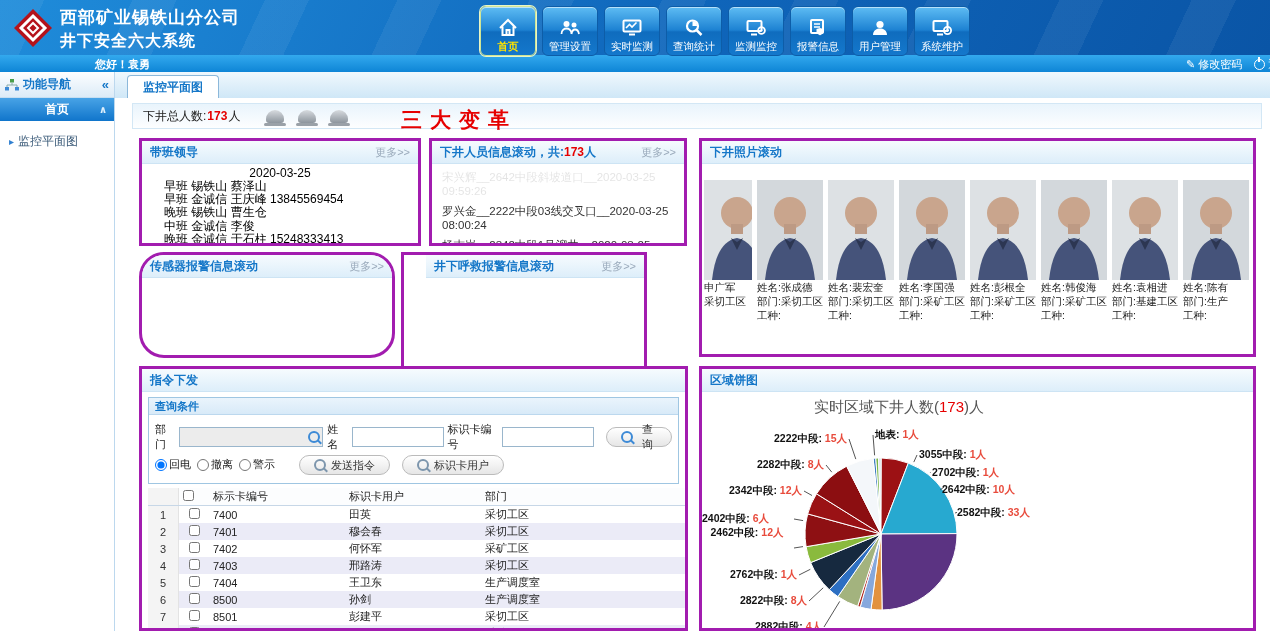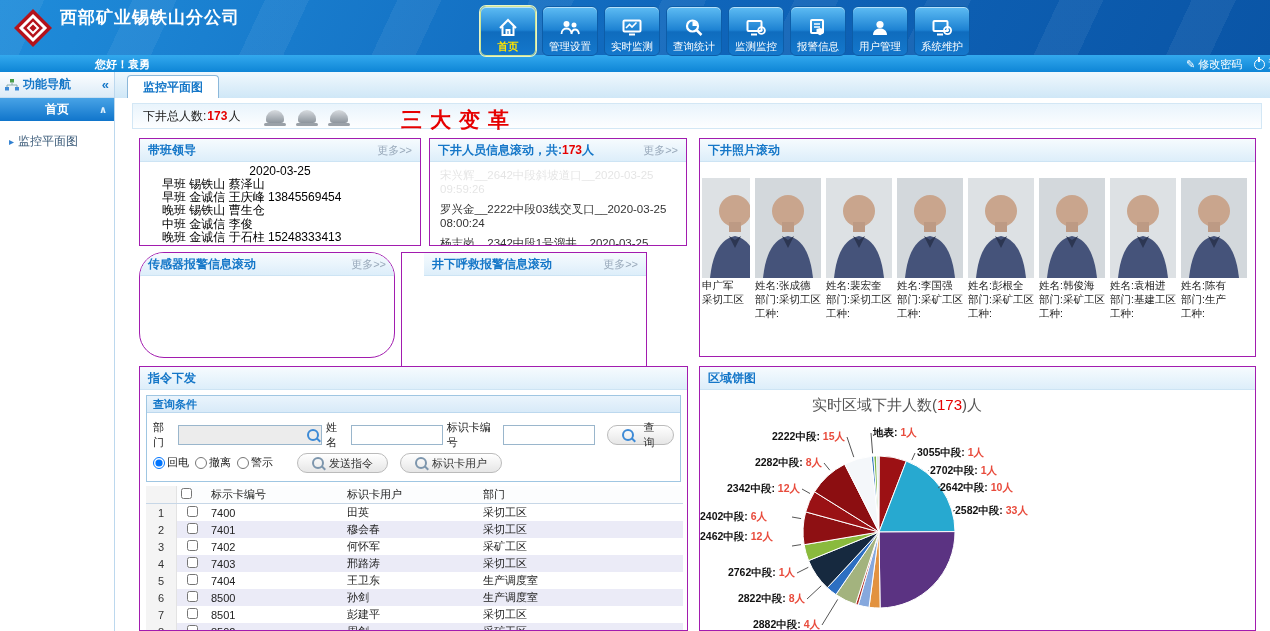--- a/index.html
+++ b/index.html
@@ -54,21 +54,21 @@
     background:linear-gradient(#e9f4fc,#fdfeff);border:1px solid #d3e7f5;
     display:flex;align-items:center;font-size:12px;color:#222;padding-left:10px;box-sizing:border-box;}
   .strip .cnt{color:#e60000;font-weight:bold;margin:0 1px;}
   .bells{display:flex;gap:14px;margin-left:26px;}
   .bell{width:18px;height:13px;background:linear-gradient(#d7dbdf,#8d959d);
     border-radius:9px 9px 3px 3px;position:relative;}
   .bell::after{content:"";position:absolute;left:-2px;bottom:-3px;width:22px;height:3px;background:#9aa1a8;border-radius:2px;}
   .slogan{position:absolute;left:268px;top:2px;color:#e60000;font-weight:bold;font-size:21px;letter-spacing:8px;
     font-family:"Liberation Serif","DejaVu Serif",serif;}
   
-  .panel{position:absolute;background:#fff;border:1px solid #a21caf;box-sizing:border-box;overflow:hidden;}
+  .panel{position:absolute;background:#fff;border:3px solid #a21caf;box-sizing:border-box;overflow:hidden;}
   .phead{height:23px;background:linear-gradient(#f6fbfe,#ddeefa);border-bottom:1px solid #cde4f4;
     display:flex;align-items:center;padding:0 8px;box-sizing:border-box;}
   .ptitle{color:#1577c8;font-size:12px;font-weight:bold;}
   .more{margin-left:auto;color:#9aaabb;font-size:11px;cursor:pointer;}
   #p-leaders{left:24px;top:40px;width:282px;height:108px;}
   #p-personnel{left:314px;top:40px;width:258px;height:108px;}
   #p-photos{left:584px;top:40px;width:557px;height:219px;}
   #p-sensor{left:24px;top:154px;width:256px;height:106px;border-radius:25px;}
   #p-sos{left:286px;top:154px;width:246px;height:117px;padding-left:22px;}
   #p-command{left:24px;top:268px;width:549px;height:265px;}
@@ -128,20 +128,21 @@
 <div id="app">
 
   <div class="topbar">
     <svg class="logo" viewBox="0 0 42 42">
       <polygon points="21,2 40,21 21,40 2,21" fill="#b5121b"></polygon>
       <polygon points="21,9 33,21 21,33 9,21" fill="none" stroke="#fff" stroke-width="3"></polygon>
       <polygon points="21,16 26,21 21,26 16,21" fill="#b5121b" stroke="#fff" stroke-width="2"></polygon>
     </svg>
     <div class="titles">
       <div class="t1">西部矿业锡铁山分公司</div>
+      <div class="t2">井下安全六大系统</div>
     </div>
     <div class="main-nav">
         <div class="nav-tile active">
           <span class="nav-ic">
             <svg width="22" height="20" viewBox="0 0 22 20">
               <path d="M3 11 L11 3 L19 11 M5.5 9.5 V18 H16.5 V9.5 M9.5 18 V13 H12.5 V18" fill="none" stroke="#fff" stroke-width="2"></path>
             </svg>
           </span>
           <span class="nav-label">首页</span>
         </div>
@@ -580,21 +581,21 @@
             <line x1="215" y1="63" x2="211.8" y2="70.1" stroke="#555" stroke-width="1"></line>
             <line x1="228" y1="81" x2="228.5" y2="80.4" stroke="#555" stroke-width="1"></line>
             <line x1="238" y1="98" x2="242.3" y2="94.8" stroke="#555" stroke-width="1"></line>
             <line x1="253" y1="121" x2="255.0" y2="120.4" stroke="#555" stroke-width="1"></line>
           </svg>
         <div id="pie-labels">
             <div class="plabel" style="top: 40px; left: 0px; width: 145px; text-align: right;"><span>2222中段: </span><span class="val">15人</span></div>
             <div class="plabel" style="top: 66px; left: 0px; width: 122px; text-align: right;"><span>2282中段: </span><span class="val">8人</span></div>
             <div class="plabel" style="top: 92px; left: 0px; width: 100px; text-align: right;"><span>2342中段: </span><span class="val">12人</span></div>
             <div class="plabel" style="top: 120px; left: 0px; width: 90px; text-align: left;"><span>2402中段: </span><span class="val">6人</span></div>
-            <div class="plabel" style="top: 140px; left: 0px; width: 90px; text-align: left;"><span>2462中段: </span><span class="val">12人</span></div>
+            <div class="plabel" style="top: 134px; left: 0px; width: 90px; text-align: center;"><span>2462中段: </span><span class="val">12人</span></div>
             <div class="plabel" style="top: 176px; left: 0px; width: 95px; text-align: right;"><span>2762中段: </span><span class="val">1人</span></div>
             <div class="plabel" style="top: 202px; left: 0px; width: 105px; text-align: right;"><span>2822中段: </span><span class="val">8人</span></div>
             <div class="plabel" style="top: 228px; left: 0px; width: 120px; text-align: right;"><span>2882中段: </span><span class="val">4人</span></div>
             <div class="plabel" style="top: 36px; left: 173px;"><span>地表: </span><span class="val">1人</span></div>
             <div class="plabel" style="top: 56px; left: 217px;"><span>3055中段: </span><span class="val">1人</span></div>
             <div class="plabel" style="top: 74px; left: 230px;"><span>2702中段: </span><span class="val">1人</span></div>
             <div class="plabel" style="top: 91px; left: 240px;"><span>2642中段: </span><span class="val">10人</span></div>
             <div class="plabel" style="top: 114px; left: 255px;"><span>2582中段: </span><span class="val">33人</span></div>
           </div>
       </div>

